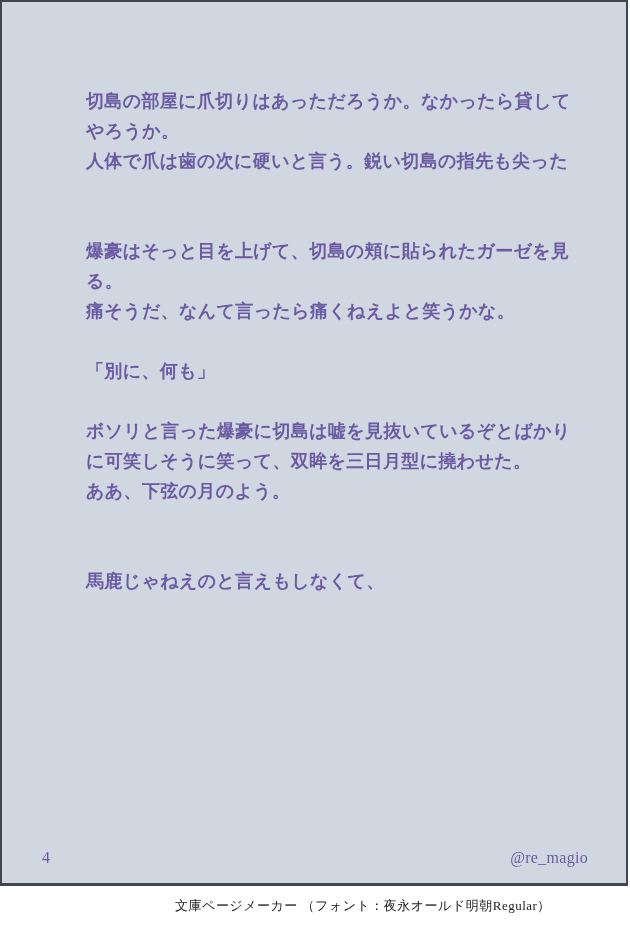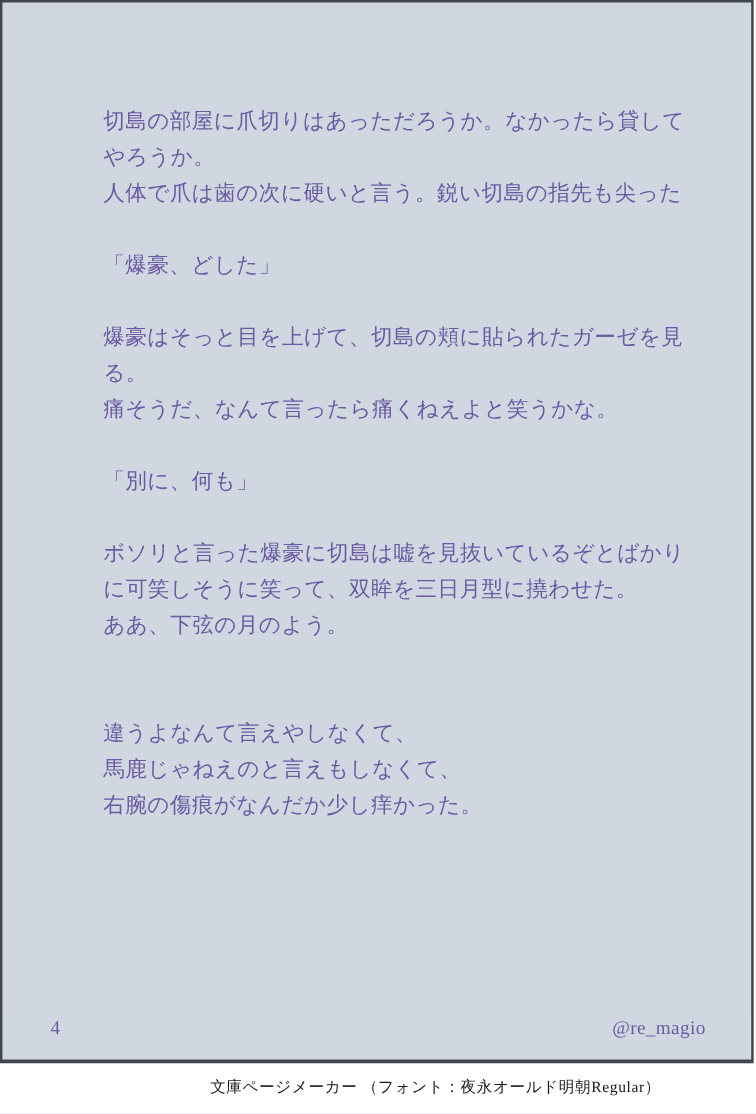--- a/index.html
+++ b/index.html
@@ -26,20 +26,21 @@
     border-bottom-width:3px;
   }
   .text-area{
     position:absolute;left:84px;top:84px;width:505px;
   }
   .tl{
     height:30px;line-height:30px;
     font-size:18px;letter-spacing:0.35px;
     color:var(--ink);
     white-space:pre;
+    font-weight:bold;
   }
   .page-meta{
     position:absolute;left:40px;right:38px;bottom:16px;
     display:flex;justify-content:space-between;align-items:baseline;
     color:var(--ink);
     font-size:16px;letter-spacing:0.3px;
   }
   .caption{
     position:absolute;top:897px;left:0;width:630px;
     text-align:center;
@@ -49,36 +50,33 @@
 </style>
 </head>
 <body>
 
 <div class="page-card">
   <div class="text-area">
     <div class="tl">切島の部屋に爪切りはあっただろうか。なかったら貸して</div>
     <div class="tl">やろうか。</div>
     <div class="tl">人体で爪は歯の次に硬いと言う。鋭い切島の指先も尖った</div>
     <div class="tl"></div>
-    <div class="tl">「爆豪、どした」</div>
     <div class="tl"></div>
     <div class="tl">爆豪はそっと目を上げて、切島の頬に貼られたガーゼを見</div>
     <div class="tl">る。</div>
     <div class="tl">痛そうだ、なんて言ったら痛くねえよと笑うかな。</div>
     <div class="tl"></div>
     <div class="tl">「別に、何も」</div>
     <div class="tl"></div>
     <div class="tl">ボソリと言った爆豪に切島は嘘を見抜いているぞとばかり</div>
     <div class="tl">に可笑しそうに笑って、双眸を三日月型に撓わせた。</div>
     <div class="tl">ああ、下弦の月のよう。</div>
     <div class="tl"></div>
     <div class="tl"></div>
-    <div class="tl">違うよなんて言えやしなくて、</div>
     <div class="tl">馬鹿じゃねえのと言えもしなくて、</div>
-    <div class="tl">右腕の傷痕がなんだか少し痒かった。</div>
   </div>
   <div class="page-meta">
     <span>4</span>
     <span>@re_magio</span>
   </div>
 </div>
 
 <div class="caption">文庫ページメーカー （フォント：夜永オールド明朝Regular）</div>
 
 </body></html>

